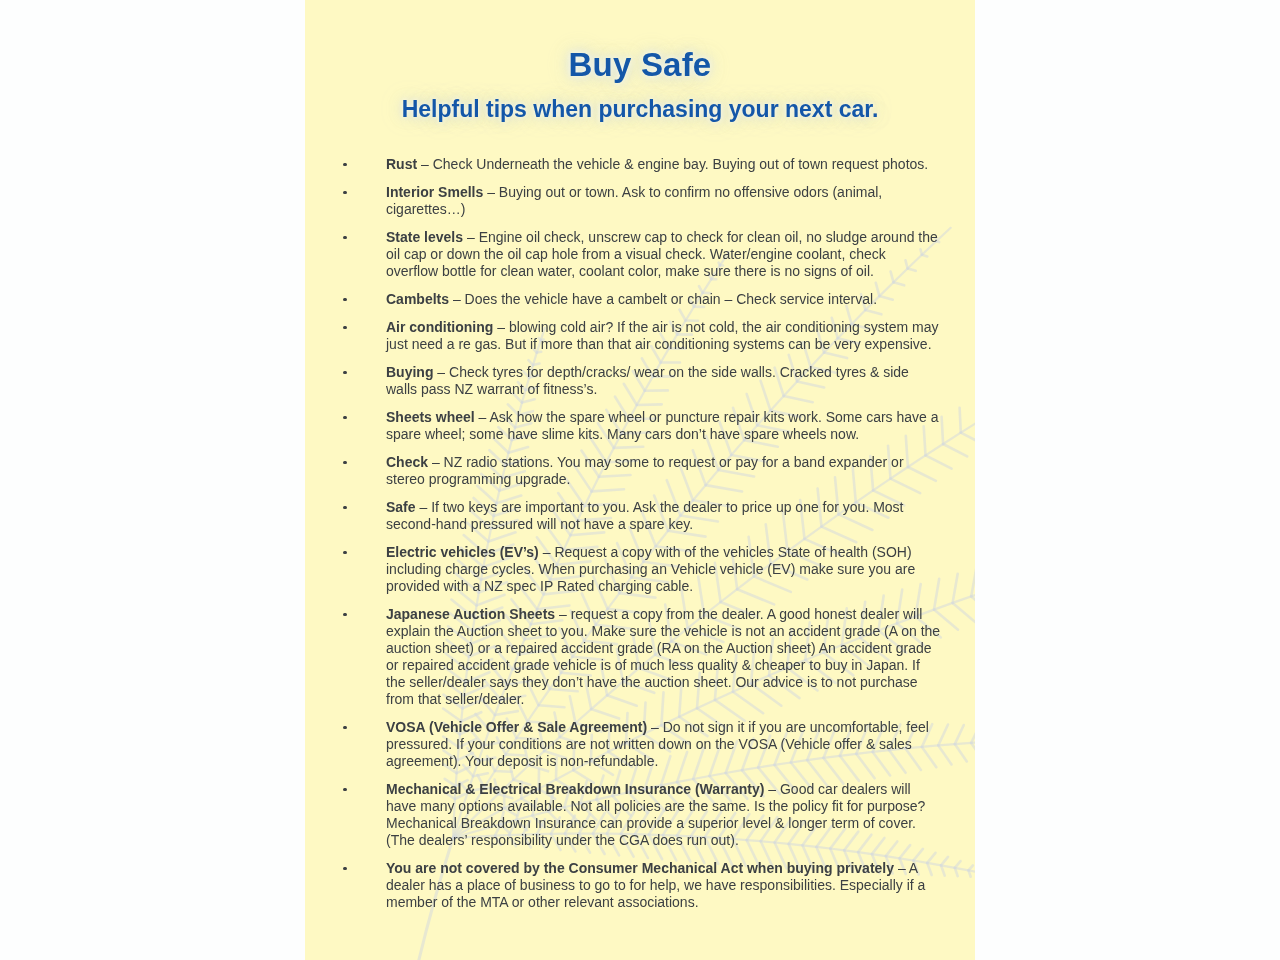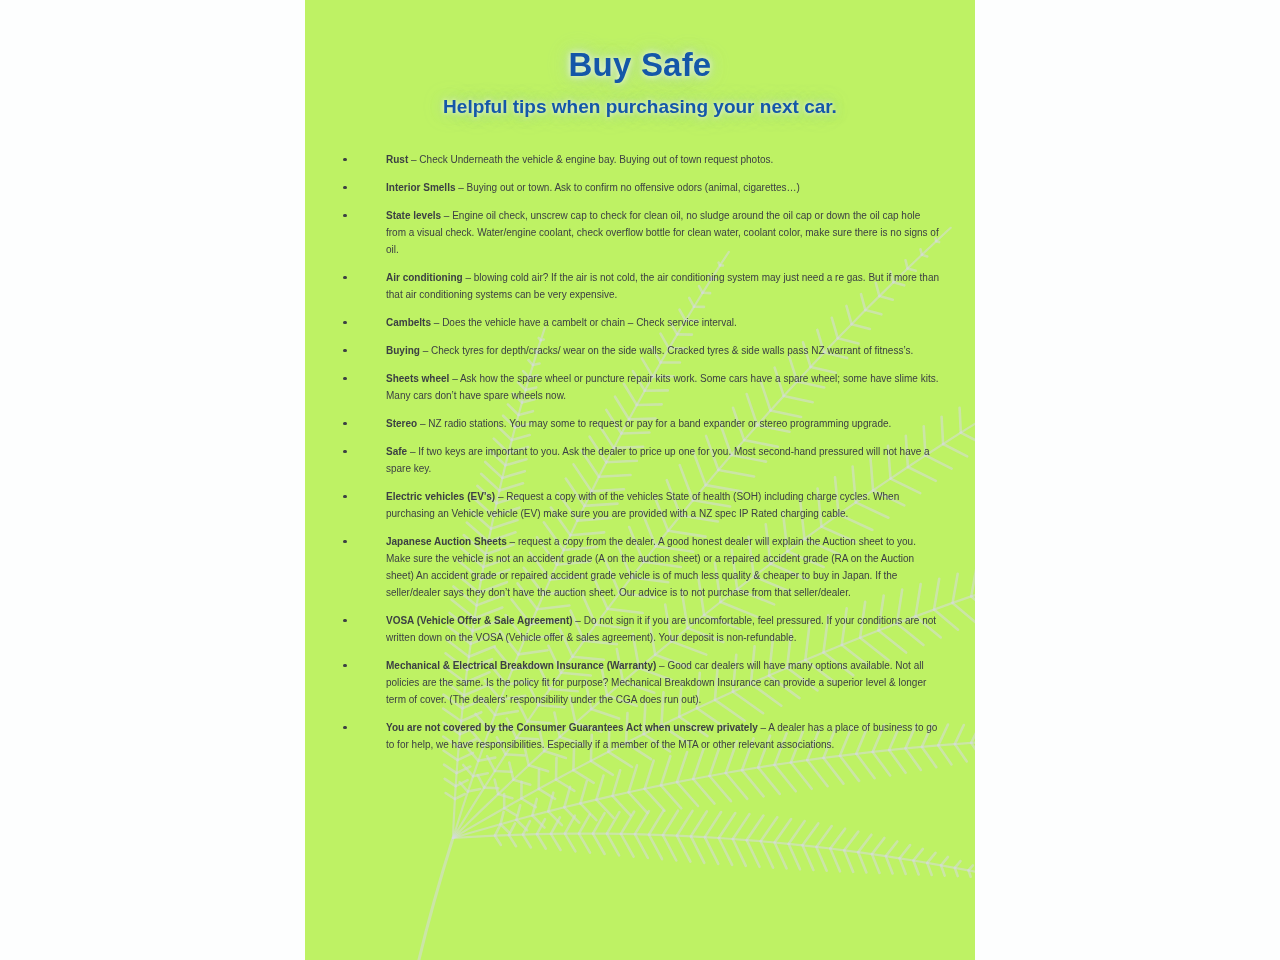--- a/index.html
+++ b/index.html
@@ -6,21 +6,21 @@
   html, body {
     width: 1280px; height: 960px;
     background: #fdfefe;
     font-family: "Liberation Sans", sans-serif;
     overflow: hidden;
   }
   .page {
     position: relative;
     width: 670px; height: 960px;
     margin: 0 auto;
-    background: #bef264;
+    background: #fef9c3;
     overflow: hidden;
   }
   .watermark {
     position: absolute; inset: 0;
     width: 670px; height: 960px;
     pointer-events: none;
     z-index: 0;
   }
   .content {
     position: relative; z-index: 1;
@@ -31,35 +31,35 @@
     font-size: 33px;
     font-weight: bold;
     letter-spacing: 0.2px;
     color: #1457a8;
     line-height: 1.05;
     margin-left: -14px; 
     text-shadow: 0 0 6px rgba(255,255,255,0.9), 0 0 14px rgba(168,195,230,0.55), 0 0 26px rgba(190,210,238,0.45);
   }
   .subtitle {
     text-align: center;
-    font-size: 19px;
+    font-size: 23px;
     font-weight: bold;
     color: #1457a8;
     margin-top: 13px;
     margin-left: -14px;
     text-shadow: 0 0 5px rgba(255,255,255,0.9), 0 0 12px rgba(168,195,230,0.5), 0 0 22px rgba(190,210,238,0.4);
   }
   ul.tips {
     list-style: none;
     margin-top: 33px;
     width: 588px;
   }
   ul.tips li {
     position: relative;
-    font-size: 10px;
+    font-size: 14px;
     line-height: 17px;
     color: #3c4043;
     margin-bottom: 11px;
     padding-left: 33px;
   }
   ul.tips li::before {
     content: "";
     position: absolute;
     left: -10px; top: 7px;
     width: 3.5px; height: 3.5px;
@@ -605,27 +605,27 @@
     </svg>
 
   <div class="content">
     <h1 class="title">Buy Safe</h1>
     <h2 class="subtitle">Helpful tips when purchasing your next car.</h2>
 
     <ul class="tips" id="tips-list">
         <li><span class="term">Rust</span> <span class="sep">–</span> <span class="txt">Check Underneath the vehicle &amp; engine bay. Buying out of town request photos.</span></li>
         <li><span class="term">Interior Smells</span> <span class="sep">–</span> <span class="txt">Buying out or town. Ask to confirm no offensive odors (animal, cigarettes…)</span></li>
         <li><span class="term">State levels</span> <span class="sep">–</span> <span class="txt">Engine oil check, unscrew cap to check for clean oil, no sludge around the oil cap or down the oil cap hole from a visual check. Water/engine coolant, check overflow bottle for clean water, coolant color, make sure there is no signs of oil.</span></li>
+        <li><span class="term">Cambelts</span> <span class="sep">–</span> <span class="txt">Does the vehicle have a cambelt or chain – Check service interval.</span></li>
         <li><span class="term">Air conditioning</span> <span class="sep">–</span> <span class="txt">blowing cold air? If the air is not cold, the air conditioning system may just need a re gas. But if more than that air conditioning systems can be very expensive.</span></li>
-        <li><span class="term">Cambelts</span> <span class="sep">–</span> <span class="txt">Does the vehicle have a cambelt or chain – Check service interval.</span></li>
         <li><span class="term">Buying</span> <span class="sep">–</span> <span class="txt">Check tyres for depth/cracks/ wear on the side walls. Cracked tyres &amp; side walls pass NZ warrant of fitness’s.</span></li>
         <li><span class="term">Sheets wheel</span> <span class="sep">–</span> <span class="txt">Ask how the spare wheel or puncture repair kits work. Some cars have a spare wheel; some have slime kits. Many cars don’t have spare wheels now.</span></li>
-        <li><span class="term">Stereo</span> <span class="sep">–</span> <span class="txt">NZ radio stations. You may some to request or pay for a band expander or stereo programming upgrade.</span></li>
+        <li><span class="term">Check</span> <span class="sep">–</span> <span class="txt">NZ radio stations. You may some to request or pay for a band expander or stereo programming upgrade.</span></li>
         <li><span class="term">Safe</span> <span class="sep">–</span> <span class="txt">If two keys are important to you. Ask the dealer to price up one for you. Most second-hand pressured will not have a spare key.</span></li>
         <li><span class="term">Electric vehicles (EV’s)</span> <span class="sep">–</span> <span class="txt">Request a copy with of the vehicles State of health (SOH) including charge cycles. When purchasing an Vehicle vehicle (EV) make sure you are provided with a NZ spec IP Rated charging cable.</span></li>
         <li><span class="term">Japanese Auction Sheets</span> <span class="sep">–</span> <span class="txt">request a copy from the dealer. A good honest dealer will explain the Auction sheet to you. Make sure the vehicle is not an accident grade (A on the auction sheet) or a repaired accident grade (RA on the Auction sheet) An accident grade or repaired accident grade vehicle is of much less quality &amp; cheaper to buy in Japan. If the seller/dealer says they don’t have the auction sheet. Our advice is to not purchase from that seller/dealer.</span></li>
         <li><span class="term">VOSA (Vehicle Offer &amp; Sale Agreement)</span> <span class="sep">–</span> <span class="txt">Do not sign it if you are uncomfortable, feel pressured. If your conditions are not written down on the VOSA (Vehicle offer &amp; sales agreement). Your deposit is non-refundable.</span></li>
         <li><span class="term">Mechanical &amp; Electrical Breakdown Insurance (Warranty)</span> <span class="sep">–</span> <span class="txt">Good car dealers will have many options available. Not all policies are the same. Is the policy fit for purpose? Mechanical Breakdown Insurance can provide a superior level &amp; longer term of cover.  (The dealers’ responsibility under the CGA does run out).</span></li>
-        <li><span class="term">You are not covered by the Consumer Guarantees Act when unscrew privately</span> <span class="sep">–</span> <span class="txt">A dealer has a place of business to go to for help, we have responsibilities. Especially if a member of the MTA or other relevant associations.</span></li>
+        <li><span class="term">You are not covered by the Consumer Mechanical Act when buying privately</span> <span class="sep">–</span> <span class="txt">A dealer has a place of business to go to for help, we have responsibilities. Especially if a member of the MTA or other relevant associations.</span></li>
       </ul>
 
   </div>
 </div>
 
 </body></html>

